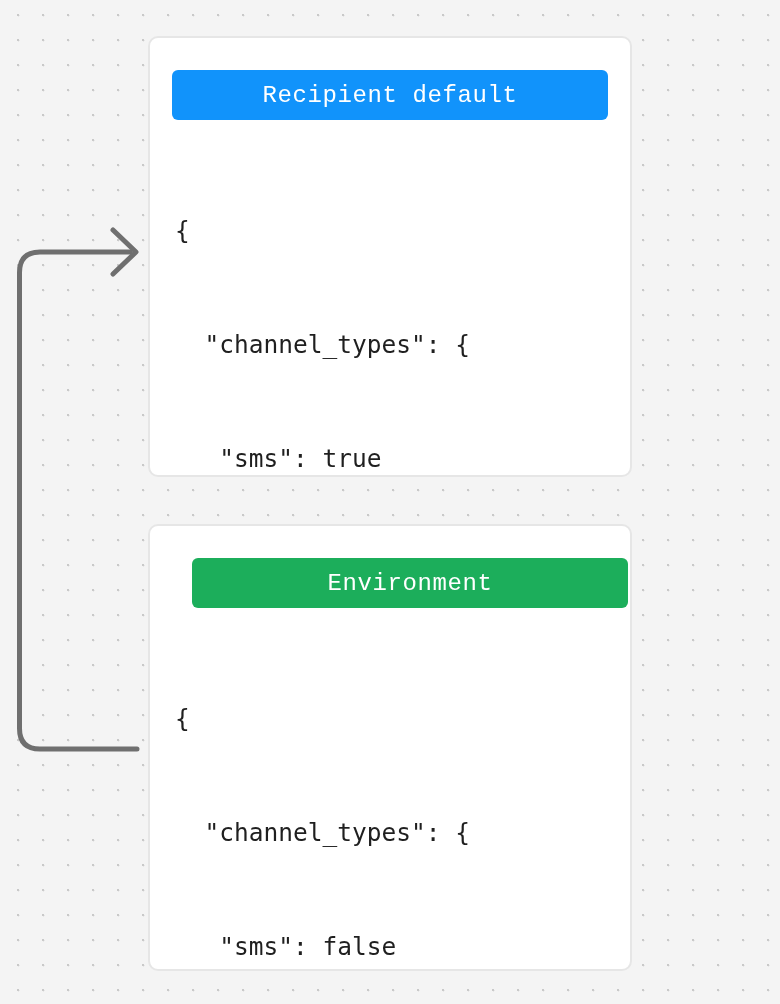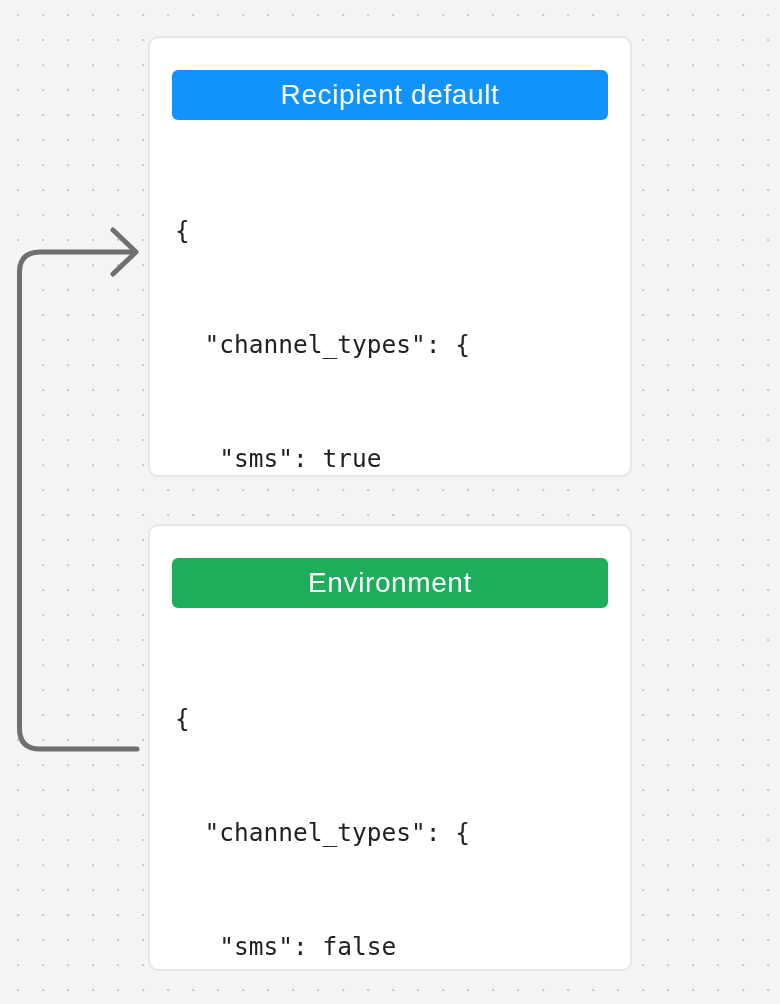--- a/index.html
+++ b/index.html
@@ -58,28 +58,28 @@
     position: absolute;
     left: 22px;
     top: 32px;
     width: 436px;
     height: 50px;
     border-radius: 6px;
     display: flex;
     align-items: center;
     justify-content: center;
     color: #ffffff;
-    font-family: Liberation Sans, sans-serif;
-    font-size: 28px;
+    font-family: Liberation Mono, monospace;
+    font-size: 24px;
     letter-spacing: 0.6px;
     font-weight: 400;
     white-space: nowrap;
   }
   .pill-blue  { background-color: #1193fb; }
-  .pill-green { background-color: #1cae5b; }
+  .pill-green { background-color: #1cae5b; margin-left: 20px; }
 
   .code-block {
     position: absolute;
     left: 25px;
     top: 98px;
     right: 10px;
     font-family: "DejaVu Sans Mono", monospace;
     font-size: 24.5px;
     line-height: 38px;
     color: #1f1f1f;

